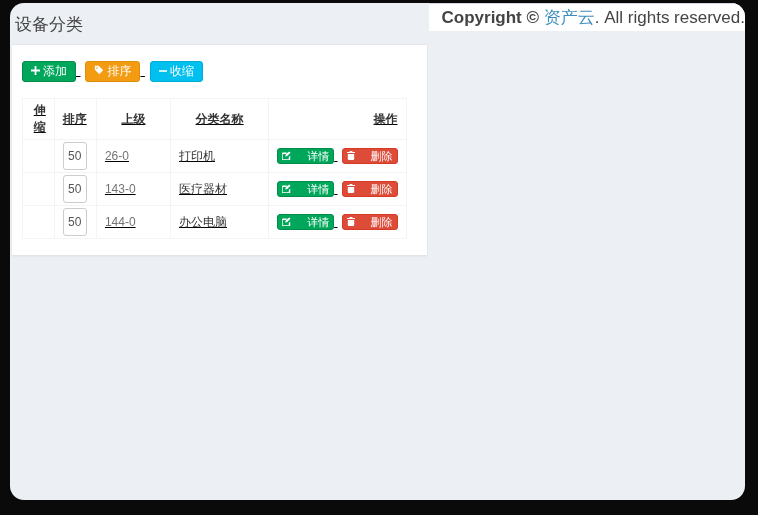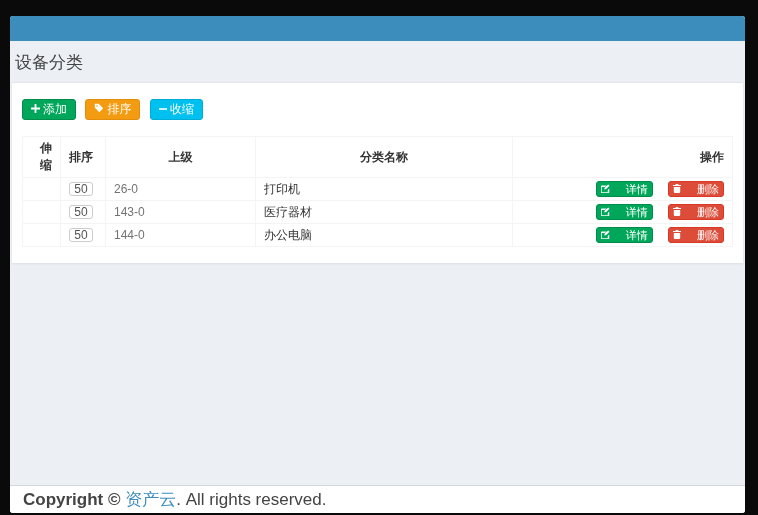--- a/index.html
+++ b/index.html
@@ -4,39 +4,40 @@
 <style>
   * { box-sizing: border-box; }
   html, body { margin: 0; padding: 0; }
   body {
     width: 758px; height: 515px; position: relative;
     background: #0a0a0a;
     font-family: "Liberation Sans", "DejaVu Sans", sans-serif;
     overflow: hidden;
   }
   .window {
-    position: absolute; left: 10px; top: 16px;
+    position: absolute; left: 10px; top: 3px;
     width: 735px; height: 497px;
     background: #ecf0f5;
-    border-radius: 3px;
+    border-radius: 14px;
     overflow: hidden;
-    display: flex; flex-direction: column;
+    display: flex; 
   }
   .topbar { flex: none; height: 25px; background: #3c8dbc; }
   .content { flex: 1 1 auto; }
   .page-title {
     font-size: 17px; font-weight: 400; color: #444;
     margin: 10px 0 8px 5px;
   }
   .box {
     background: #fff;
     margin: 0 2px;
     border-top: 1px solid #e2e6ea;
     box-shadow: 0 1px 2px rgba(0,0,0,0.08);
-    padding: 16px 10px 16px 10px;
+    padding: 16px 20px 16px 10px;
+    text-decoration: underline;
   }
   .btn {
     display: inline-flex; align-items: center; gap: 3px;
     border-radius: 3px; color: #fff; font-size: 12px; line-height: 13px;
     padding: 3px 8px; border: 1px solid transparent; cursor: pointer;
     font-family: inherit;
   }
   .btn-add { background: #00a65a; border-color: #008d4c; }
   .btn-sort { background: #f39c12; border-color: #e08e0b; margin-left: 5px; }
   .btn-collapse { background: #00c0ef; border-color: #00acd6; margin-left: 5px; }
@@ -50,33 +51,33 @@
   .grid td { padding: 2px 8px; height: 23px; }
   .th-expand { text-align: right; width: 38px; }
   .th-sort   { text-align: left;   width: 45px; }
   .th-parent { text-align: center; width: 150px; }
   .th-name   { text-align: center; width: 257px; }
   .th-actions{ text-align: right; padding-right: 20px; }
   .td-parent { text-align: left; color: #737373; }
   .td-name   { text-align: left; }
   .td-actions{ text-align: right; padding-right: 4px; white-space: nowrap; }
   .sort-input {
-    width: 24px; height: 14px; padding: 1px 2px;
+    width: 24px; height: 28px; padding: 1px 2px;
     font-size: 12px; text-align: center; color: #555;
     border: 1px solid #ccc; border-radius: 3px;
     font-family: inherit;
   }
   .btn-xs {
     display: inline-flex; align-items: center; gap: 16px;
     padding: 1px 4px; font-size: 11px; line-height: 12px;
     border-radius: 3px; color: #fff; cursor: pointer;
     border: 1px solid transparent; font-family: inherit;
   }
   .btn-detail { background: #00a65a; border-color: #008d4c; }
-  .btn-delete { background: #dd4b39; border-color: #d73925; margin-left: 12px; }
+  .btn-delete { background: #dd4b39; border-color: #d73925; margin-left: 4px; }
   .footer {
     flex: none; height: 28px; background: #fff;
     border-top: 1px solid #d2d6de;
     display: flex; align-items: center;
     padding-left: 13px; font-size: 17px; color: #444;
   }
   .footer a { color: #3c8dbc; text-decoration: none; }
   .icon-svg { display: inline-block; vertical-align: middle; }
 </style>
 </head>

